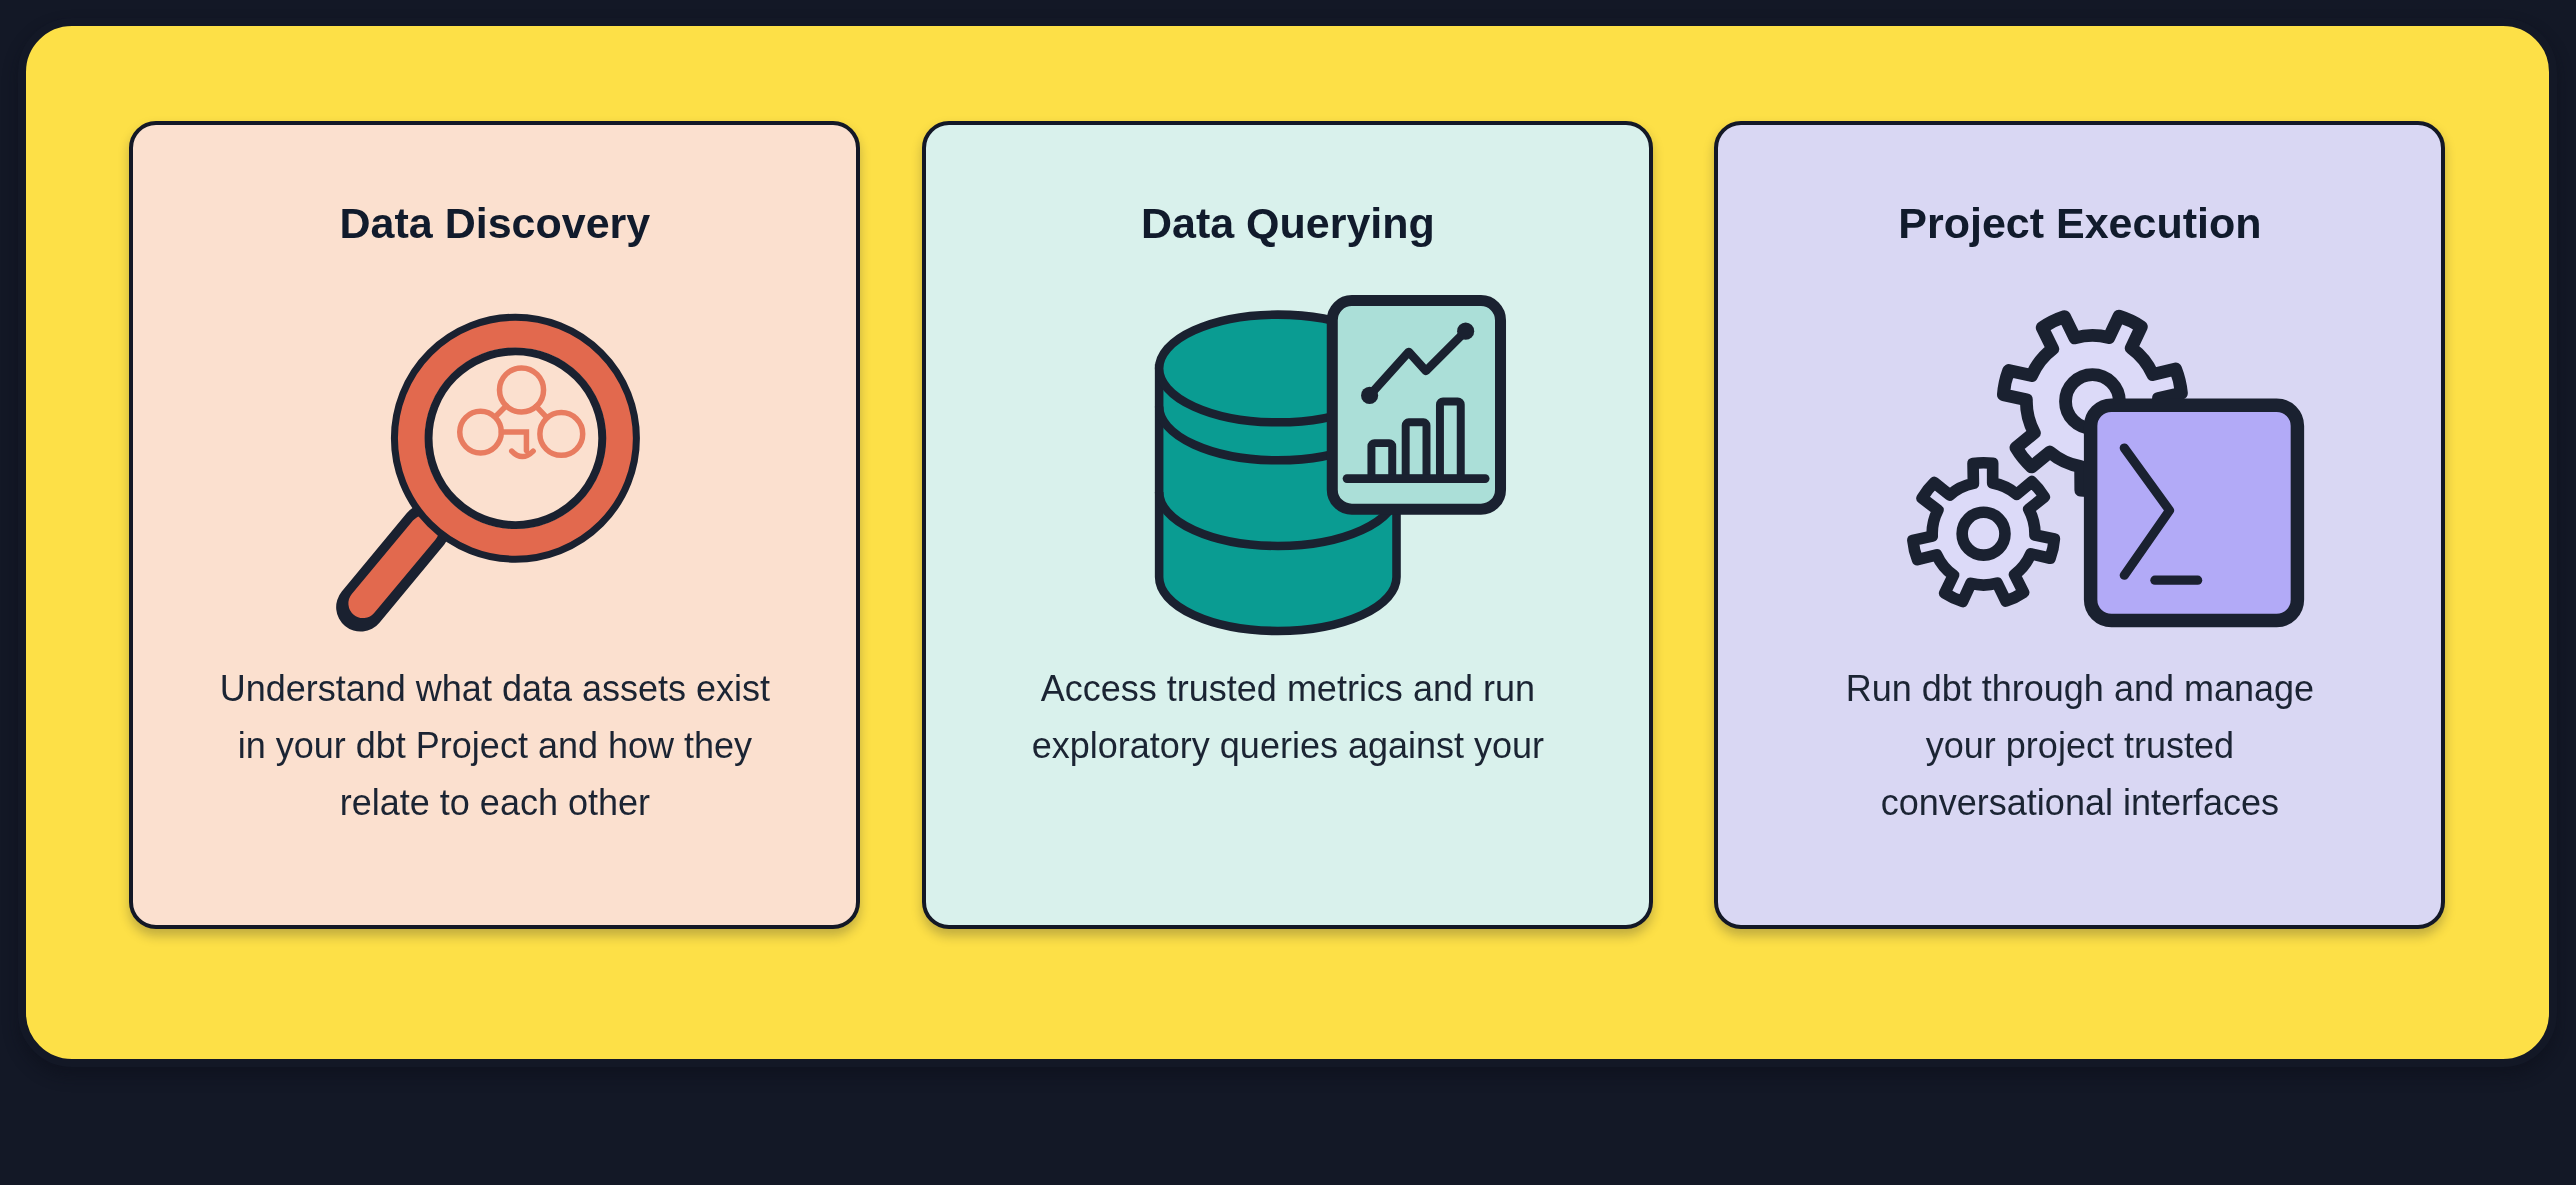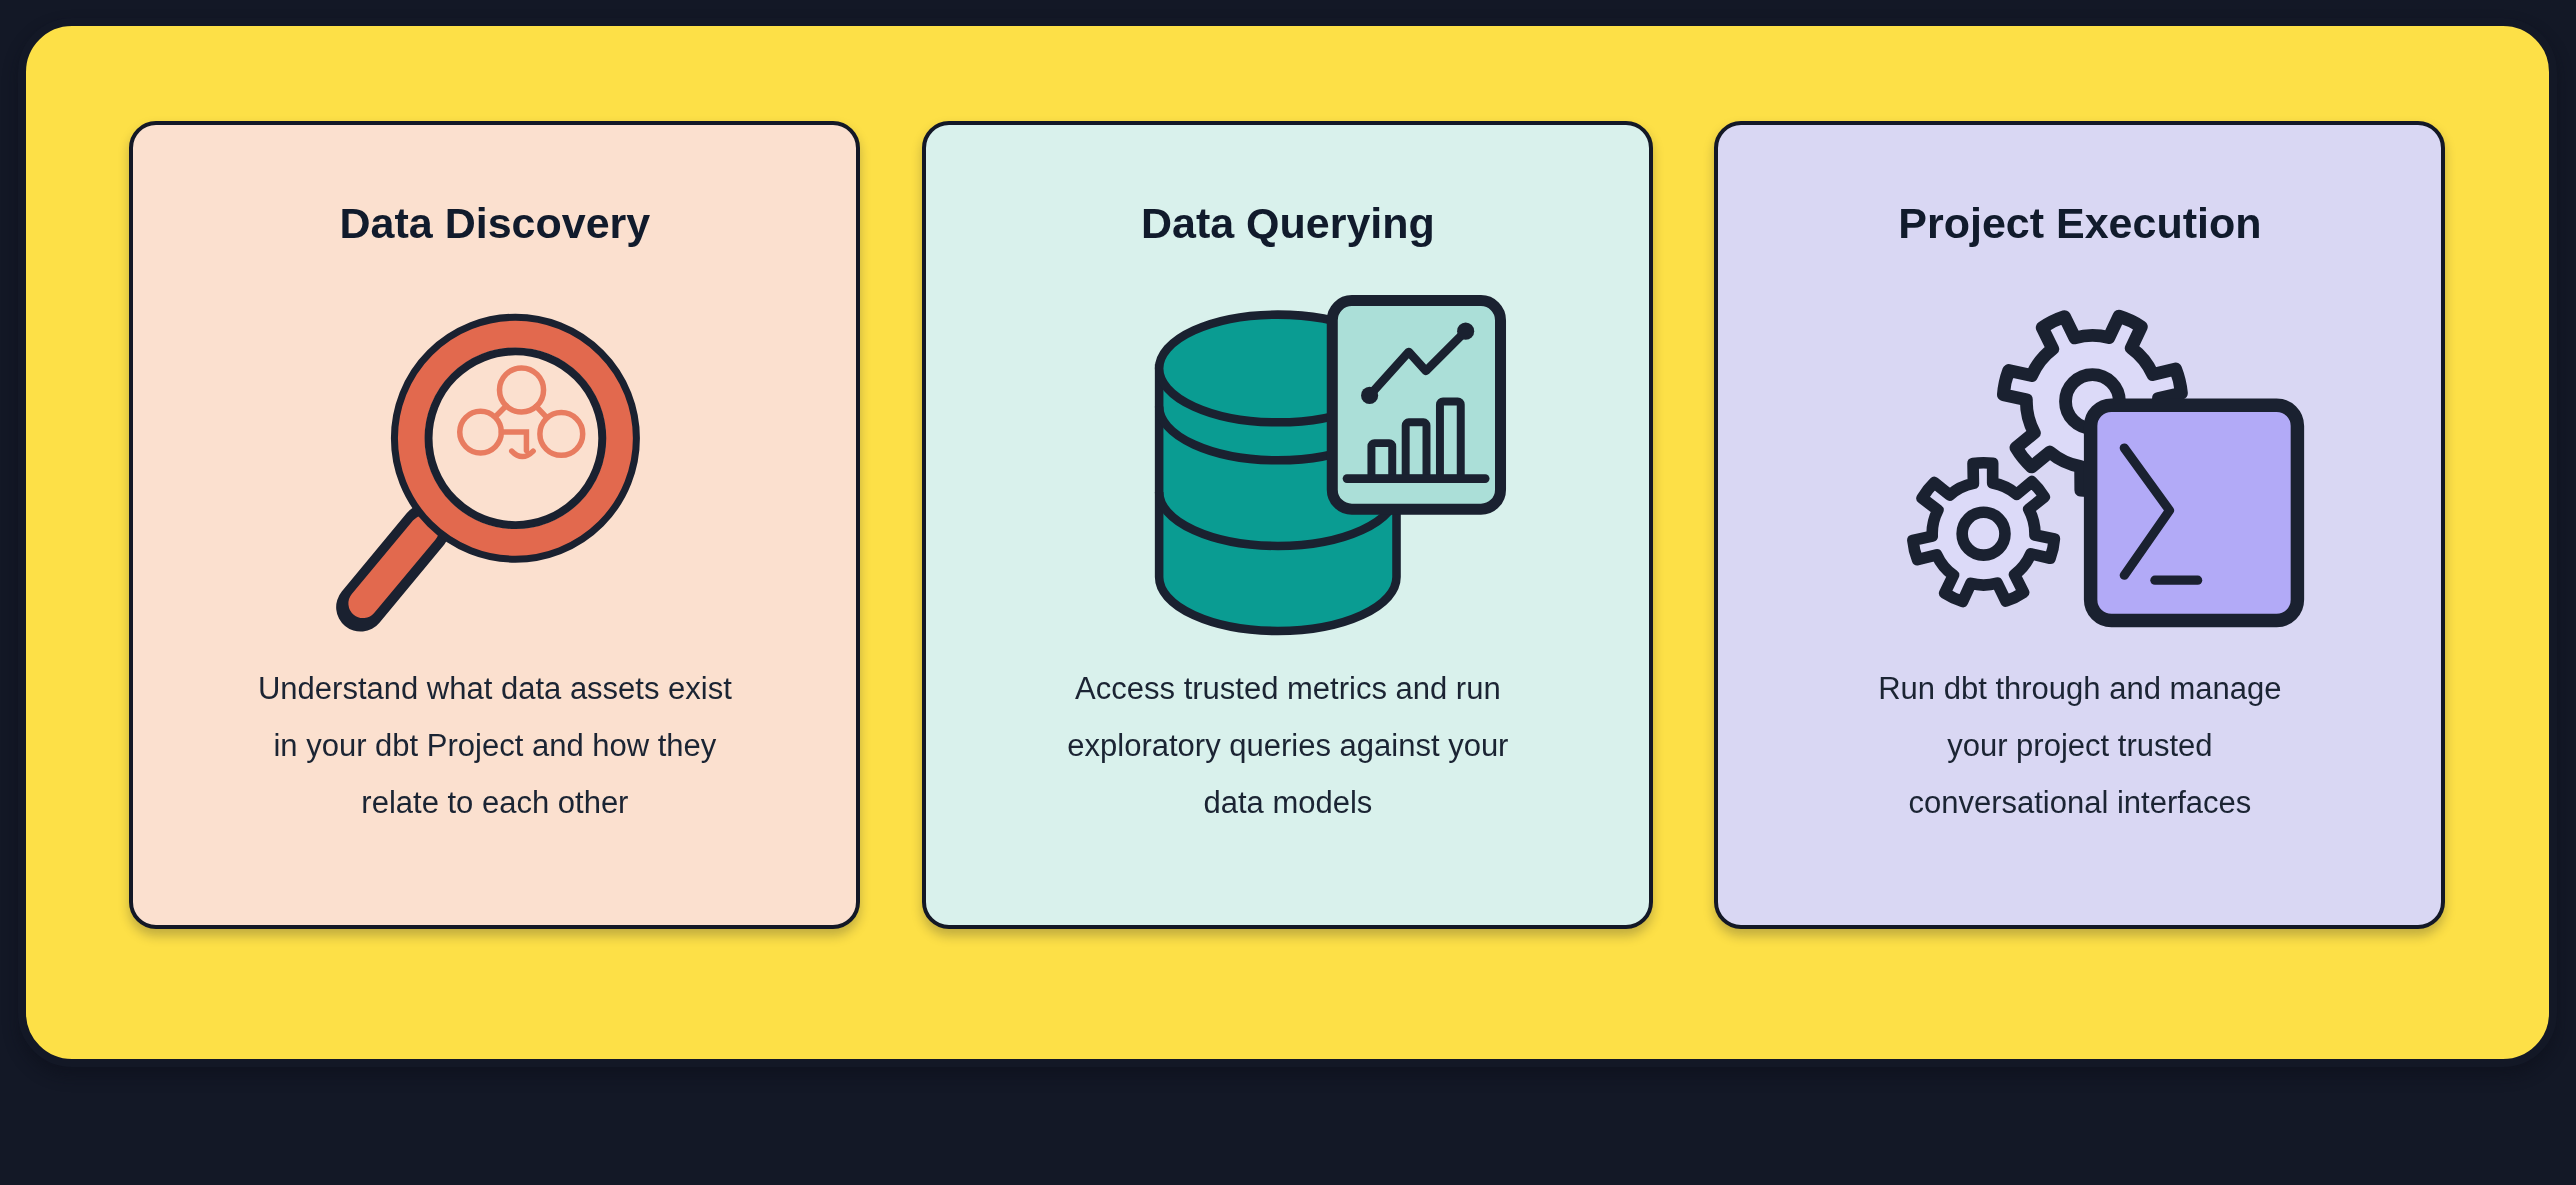--- a/index.html
+++ b/index.html
@@ -13,21 +13,21 @@
   .card{position:absolute;top:95px;width:731px;height:808px;box-sizing:border-box;
         border:4.3px solid #131826;border-radius:27px;
         box-shadow:0 6.1px 11px rgba(19,24,38,.25);}
   .card-1{left:103px;background:#FBE0CF;}
   .card-2{left:896px;background:#D9F1EC;padding-left:24px;}
   .card-3{left:1688px;background:#D9D7F3;}
   .card-title{position:absolute;left:0;top:77px;width:100%;text-align:center;
               font-size:43px;font-weight:700;color:#111B2C;line-height:1;}
   .card-icon{position:absolute;left:0;top:0;width:722px;height:799px;}
   .card-desc{position:absolute;left:31px;top:535px;width:661px;text-align:center;
-             font-size:31px;font-weight:400;color:#1B2433;line-height:57px;}
+             font-size:36px;font-weight:400;color:#1B2433;line-height:57px;}
   .footer-logo{position:absolute;left:17px;top:81px;width:64px;height:64px;}
   .footer-title{position:absolute;right:28px;top:95px;font-size:34px;font-weight:700;color:#FFFFFF;}
 </style>
 </head>
 <body>
 
 <div class="canvas">
 
 
   <div class="panel">
@@ -79,21 +79,20 @@
             <rect x="784" y="486" width="34" height="92" rx="5" stroke-width="13"></rect>
             <rect x="840" y="452" width="34" height="126" rx="5" stroke-width="13"></rect>
             <path d="M688 578 H914" stroke-width="14" stroke-linecap="round"></path>
           </g>
         </g>
       </svg>
       <div class="card-title">Data Querying</div>
       <div class="card-desc">
         <div>Access trusted metrics and run</div>
         <div>exploratory queries against your</div>
-        <div>data models</div>
       </div>
     </div>
 
     <div class="card card-3">
       <svg class="card-icon" viewBox="0 0 1180 1306">
         <g>
           <path id="gear-big" d="M583.3 347.9 A108 108 0 0 1 638.9 347.4 L655.3 312.6 A146 146 0 0 1 691.9 329.8 L675.5 364.6 A108 108 0 0 1 710.5 407.8 L748.0 398.9 A146 146 0 0 1 757.4 438.3 L719.9 447.2 A108 108 0 0 1 708.0 501.5 L738.3 525.2 A146 146 0 0 1 713.4 557.1 L683.1 533.3 A108 108 0 0 1 633.2 557.9 L633.5 596.4 A146 146 0 0 1 593.0 596.8 L592.7 558.3 A108 108 0 0 1 542.4 534.6 L512.5 558.9 A146 146 0 0 1 487.0 527.4 L516.9 503.2 A108 108 0 0 1 504.0 449.1 L466.4 440.9 A146 146 0 0 1 475.1 401.3 L512.7 409.5 A108 108 0 0 1 547.0 365.8 L529.9 331.2 A146 146 0 0 1 566.3 313.3 L583.3 347.9 Z" fill="#DCDAF8" stroke="#1A2130" stroke-width="21" stroke-linejoin="round"></path>
           <circle cx="612" cy="452" r="44" fill="none" stroke="#1A2130" stroke-width="21"></circle>
         </g>
         <g>

